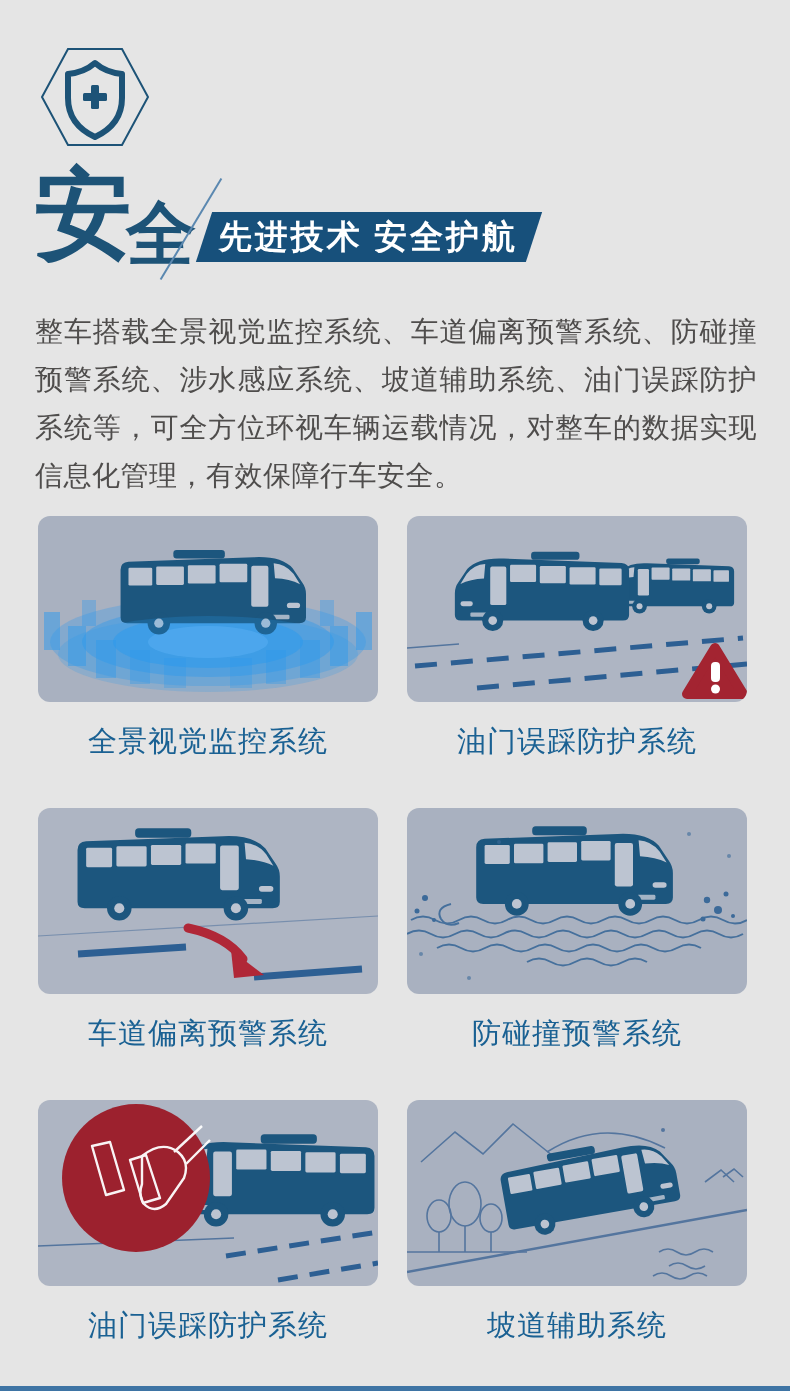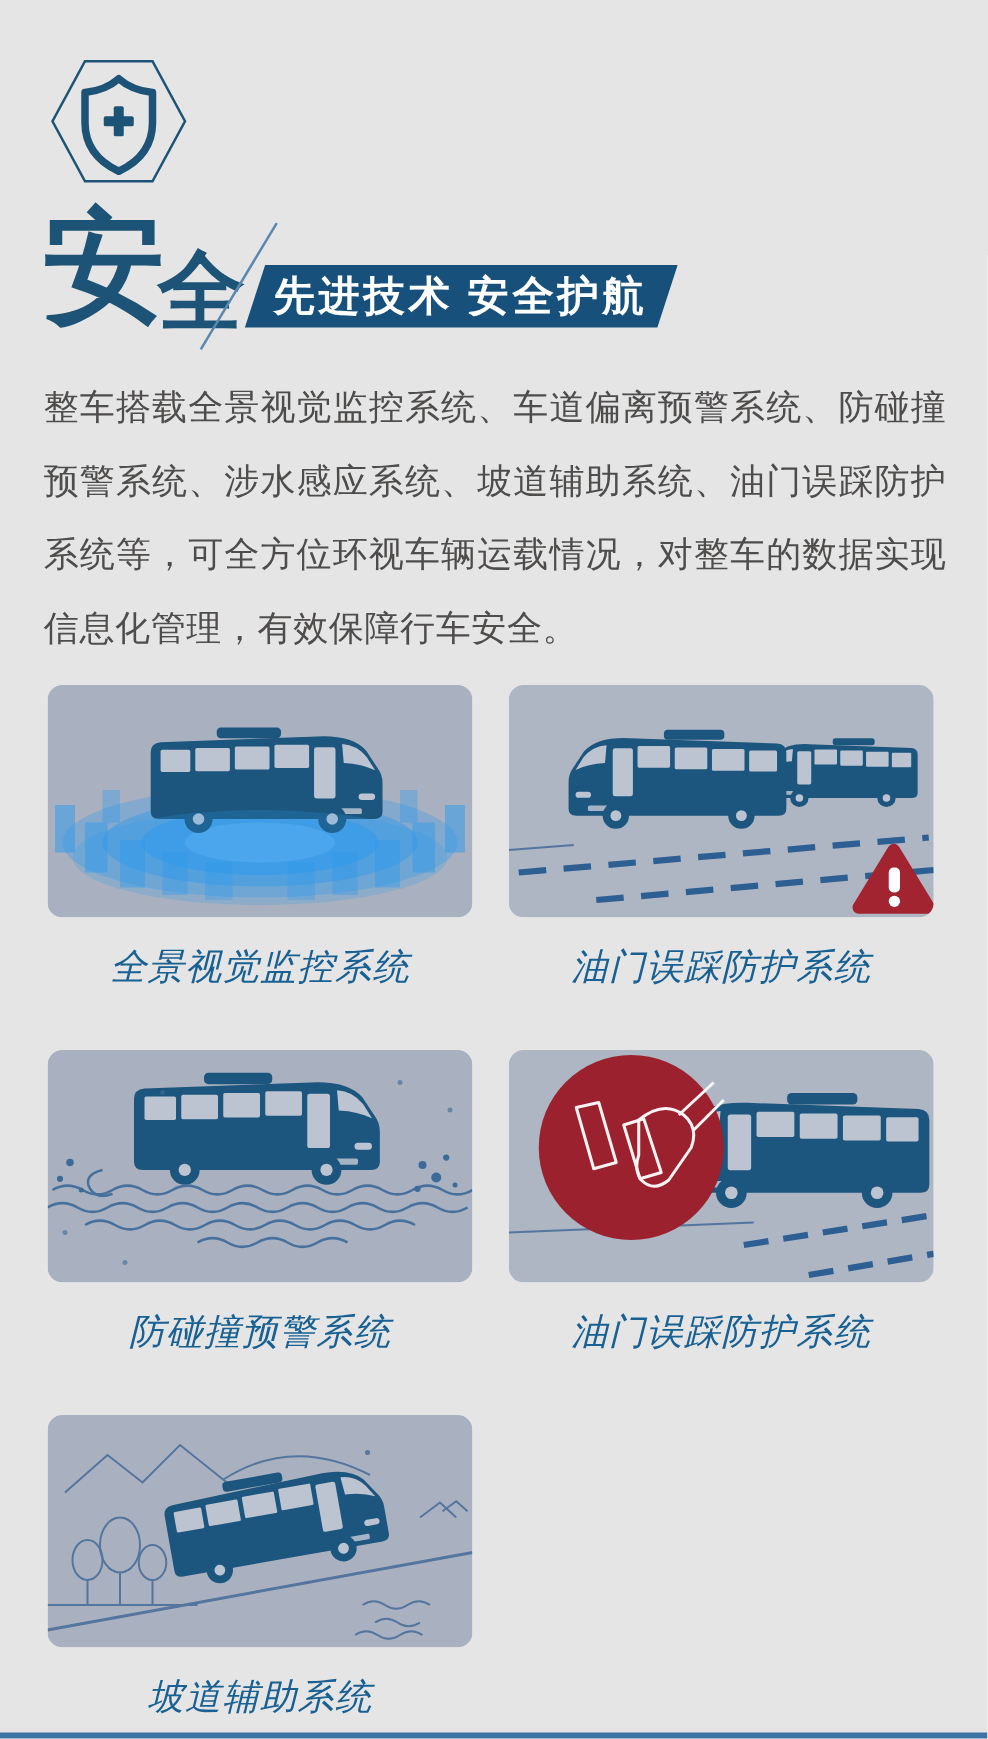--- a/index.html
+++ b/index.html
@@ -34,34 +34,33 @@
     display:flex;align-items:center;justify-content:center;
   }
   .banner-text{
     transform:skewX(18deg);
     font-family:"Liberation Serif","DejaVu Serif",serif;
     font-weight:bold;font-size:33px;color:#ffffff;letter-spacing:3px;white-space:nowrap;
   }
 
   
   .intro{
-    margin:4px 35px;width:722px;
-    font-size:28px;line-height:59px;color:#4f4d4c;
+    margin:16px 35px;width:722px;
+    font-size:28px;line-height:48px;color:#4f4d4c;
     text-align:justify;letter-spacing:0.5px;
   }
 
   
   .grid{
     margin-top:16px;
     padding:0 38px;
     display:grid;
     grid-template-columns:340px 340px;
     column-gap:29px;
     row-gap:46px;
-    font-style:italic;
   }
   .feature{margin:0;}
   .art{
     width:340px;height:186px;border-radius:12px;overflow:hidden;
     position:relative;
   }
   .art svg{display:block;}
   .caption{
     margin-top:20px;height:40px;
     display:flex;align-items:center;justify-content:center;
@@ -174,20 +173,38 @@
             <use href="#bus-shape"></use>
           </g>
           <path d="M308,132 L336,178 L280,178 Z" fill="#a32431" stroke="#a32431" stroke-width="10" stroke-linejoin="round"></path>
           <rect x="304" y="146" width="9" height="20" rx="4" fill="#ffffff"></rect>
           <circle cx="308.5" cy="173" r="4.5" fill="#ffffff"></circle>
         </svg>
       </div>
       <figcaption class="caption">油门误踩防护系统</figcaption>
     </figure>
 
+    <figure class="feature">
+      <div class="art">
+        <svg viewBox="0 0 340 186" width="340" height="186">
+          <rect width="340" height="186" fill="#aeb5c3"></rect>
+          <path d="M0,128 L340,108" stroke="#54759e" stroke-width="1.2" fill="none" opacity="0.6"></path>
+          <g stroke="#2d5f93" stroke-width="7" fill="none">
+            <path d="M40,146 L148,139"></path>
+            <path d="M216,169 L324,161"></path>
+          </g>
+          <g transform="translate(28,16) scale(0.72)" color="#1c567e">
+            <use href="#bus-shape"></use>
+          </g>
+          <path d="M150,120 Q188,128 205,151" stroke="#b02737" stroke-width="9" fill="none" stroke-linecap="round"></path>
+          <polygon points="193,142 226,167 196,170" fill="#b02737"></polygon>
+        </svg>
+      </div>
+      <figcaption class="caption">车道偏离预警系统</figcaption>
+    </figure>
 
     <figure class="feature">
       <div class="art">
         <svg viewBox="0 0 340 186" width="340" height="186">
           <rect width="340" height="186" fill="#a9b1c0"></rect>
           <g transform="translate(58,14) scale(0.70)" color="#1c567e">
             <use href="#bus-shape"></use>
           </g>
           <g stroke="#3c6a99" stroke-width="2" fill="none" opacity="0.9">
             <path d="M4,112 q12,-7 24,0 t24,0 t24,0 t24,0 t24,0 t24,0 t24,0 t24,0 t24,0 t24,0 t24,0 t24,0 t24,0 t24,0"></path>

